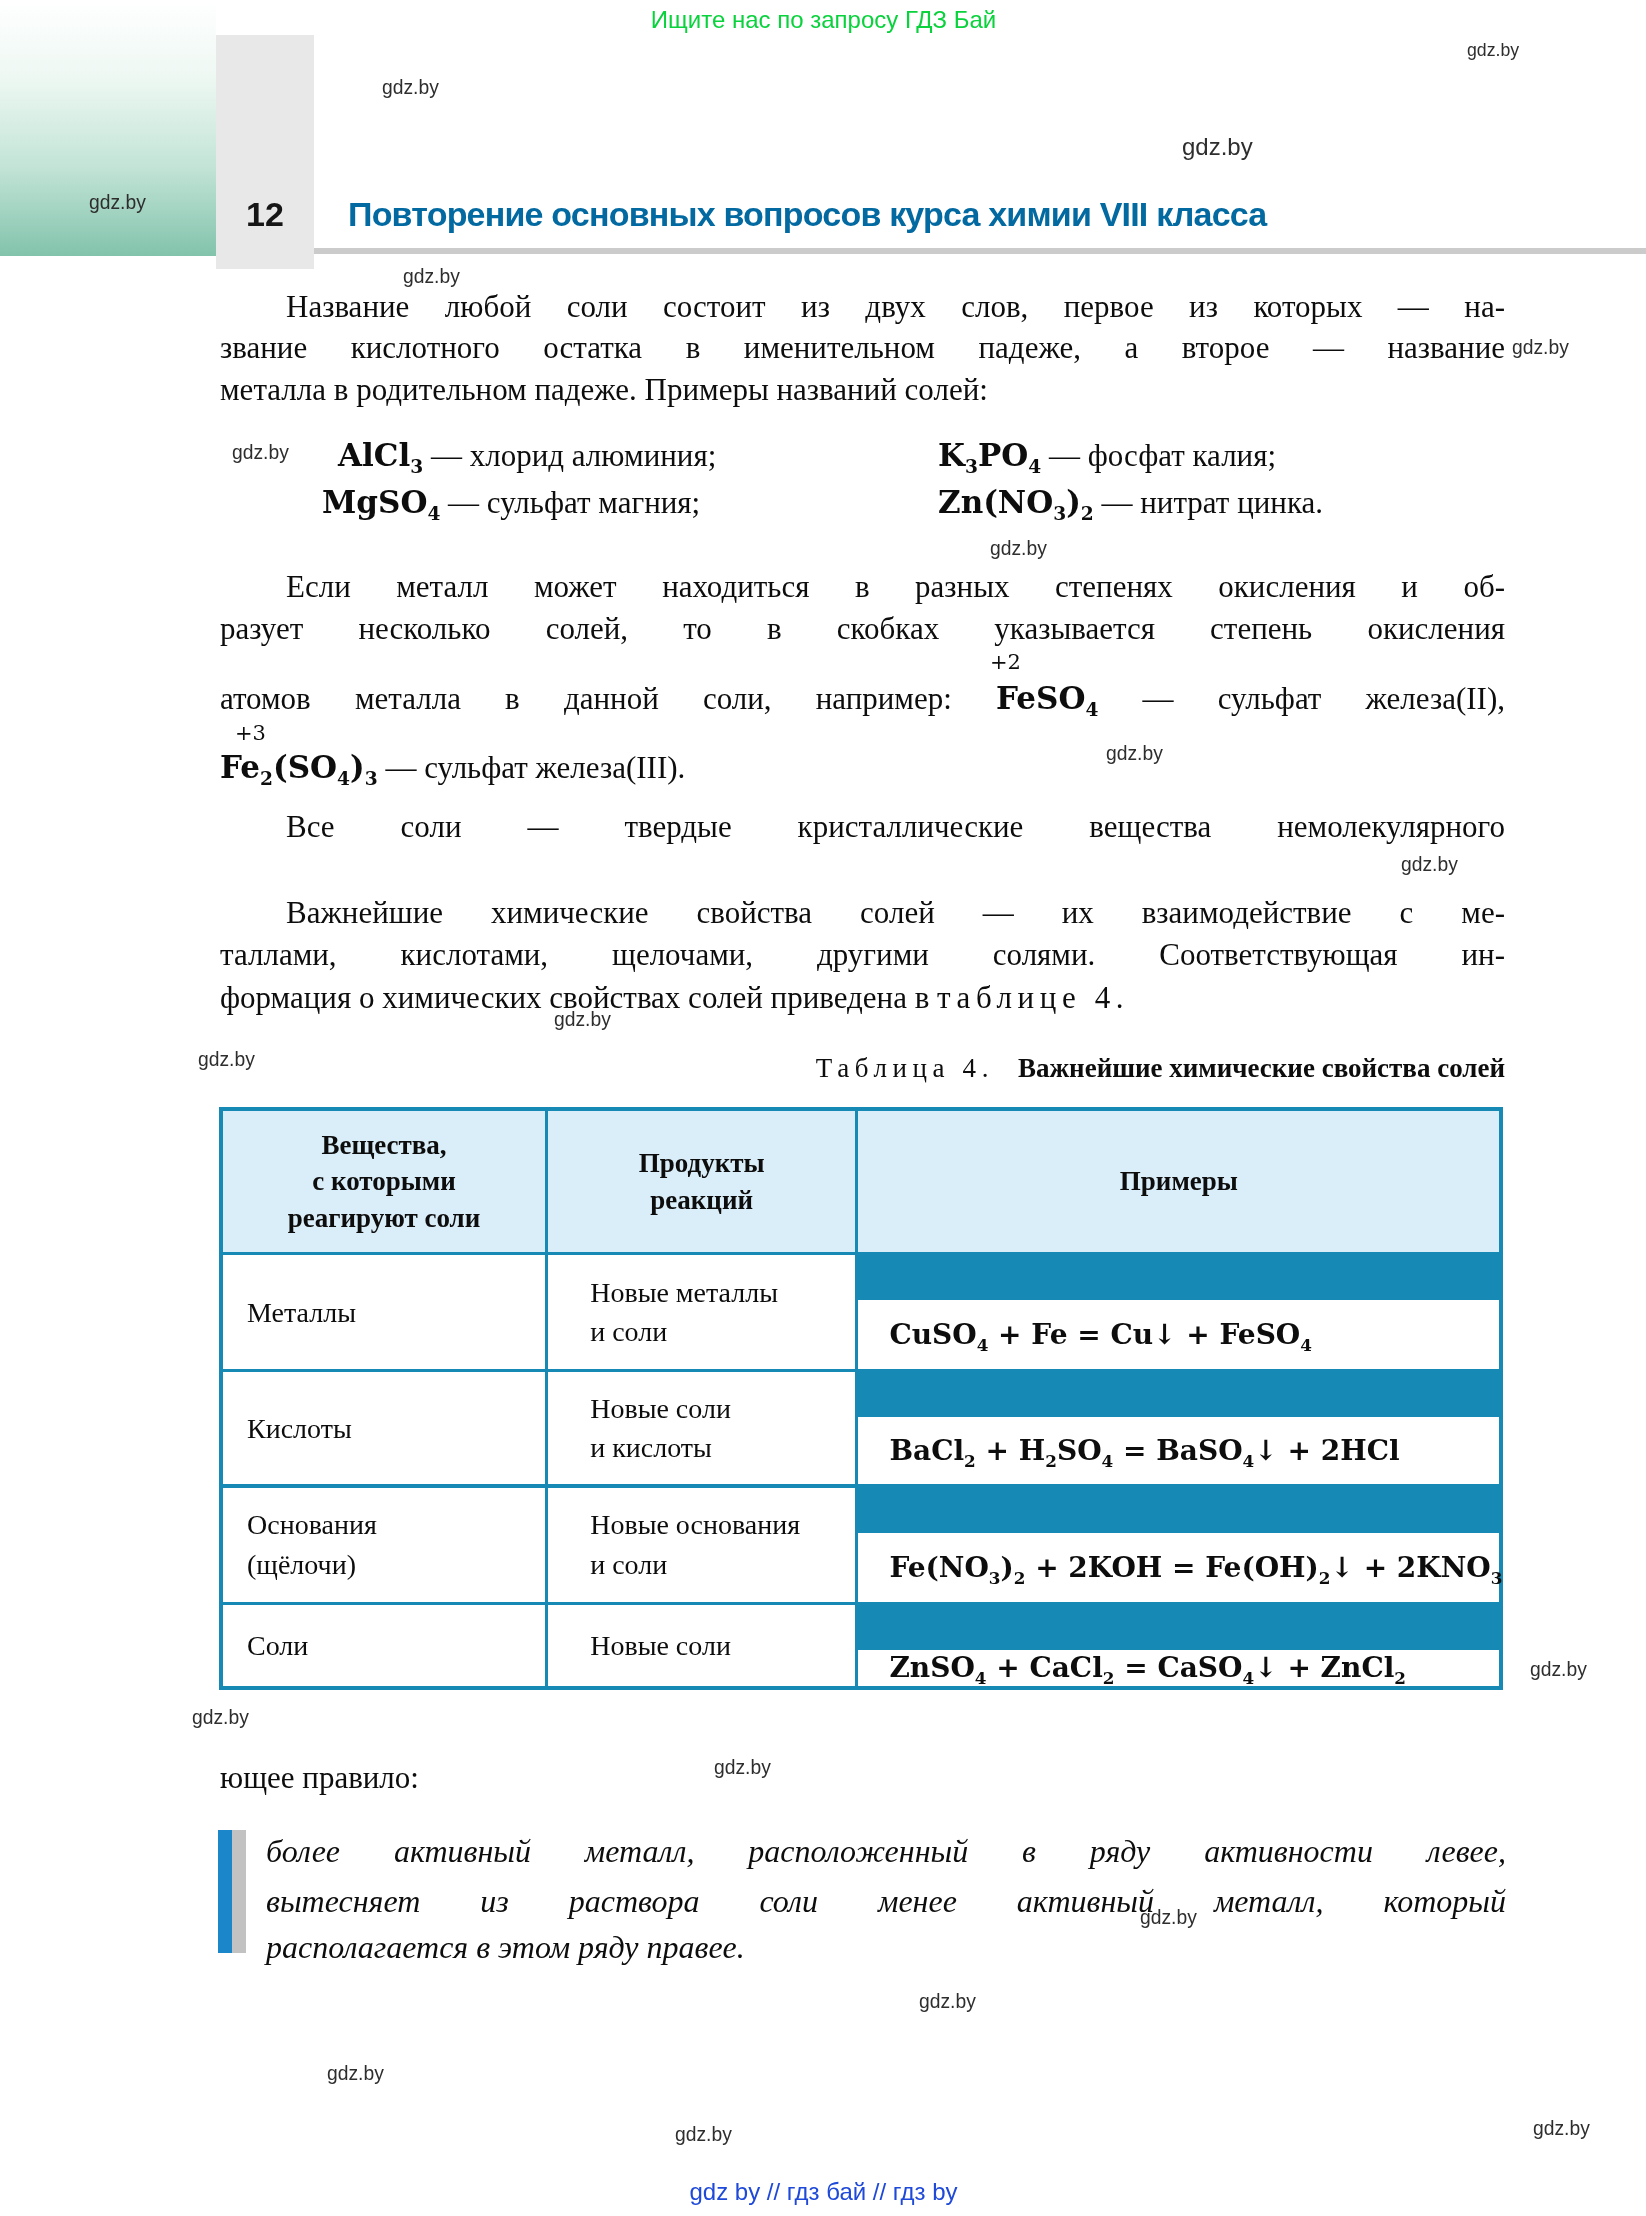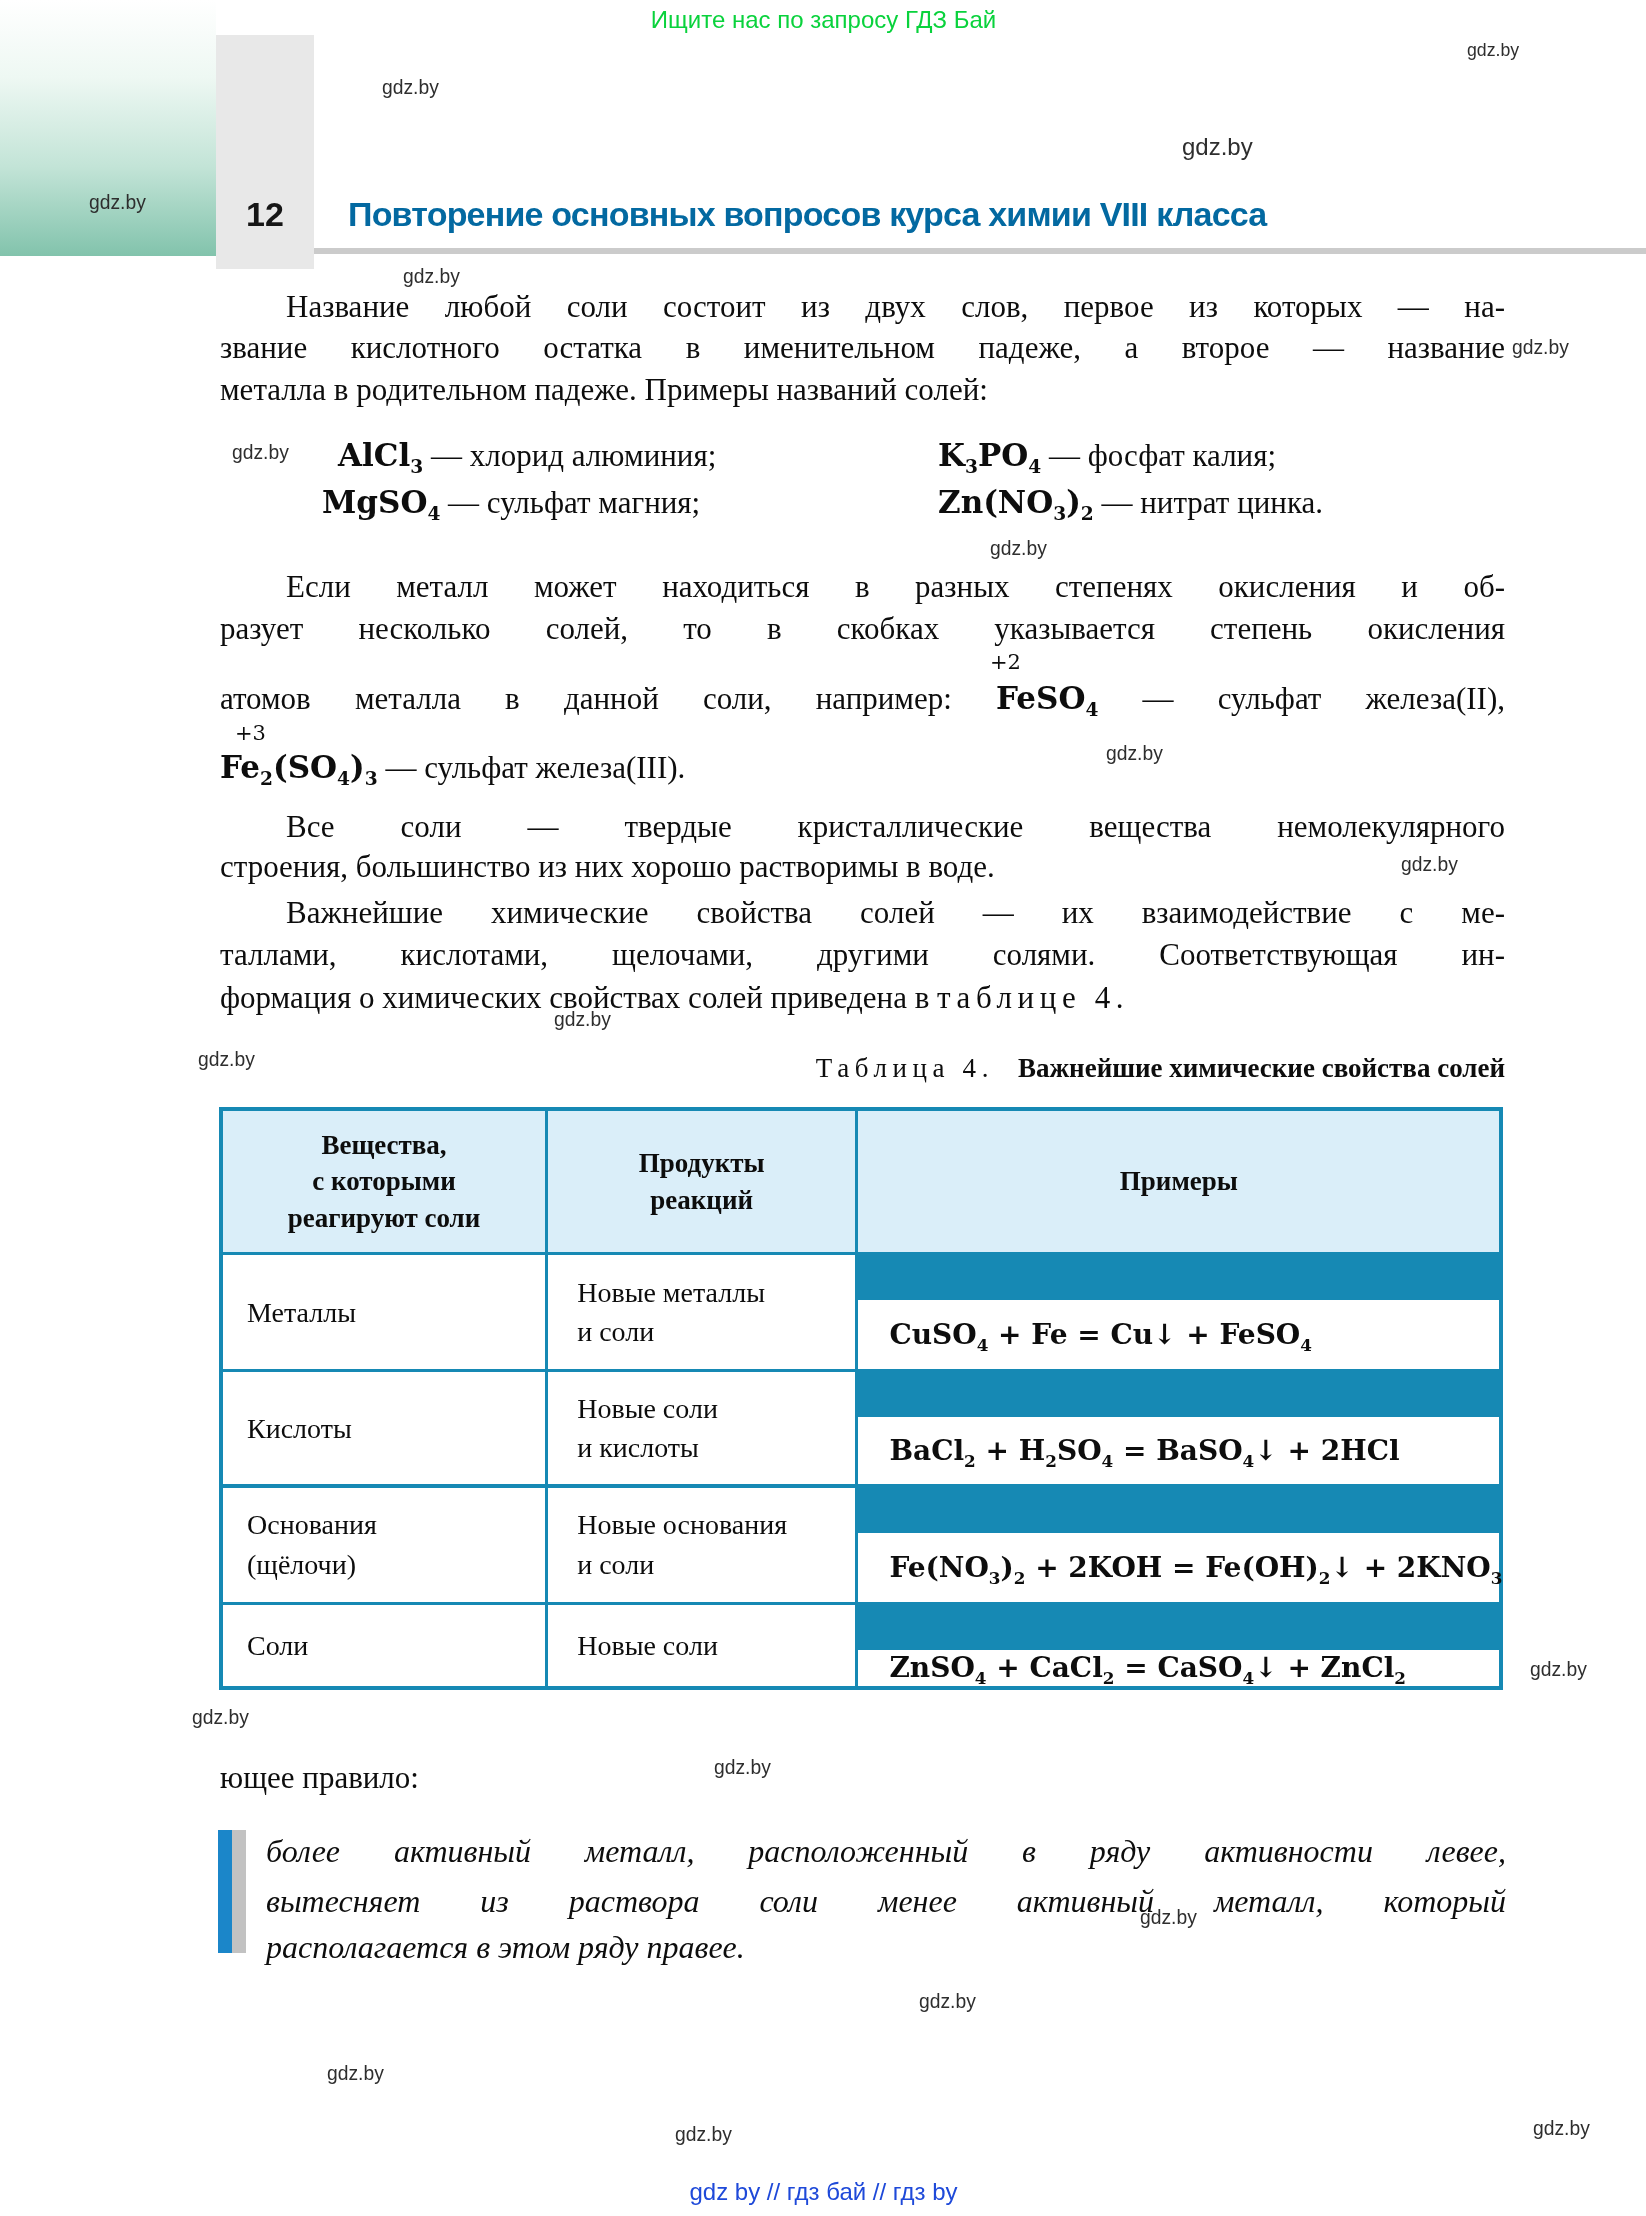--- a/index.html
+++ b/index.html
@@ -36,21 +36,21 @@
   .sparse{letter-spacing:5.6px;margin-right:24px;}
   .cap-b{font-weight:bold;}
   .tbl{position:absolute;left:219px;top:1107px;display:grid;
        grid-template-columns:322px 307px 641px;
        grid-template-rows:141px 114px 112px 114px 81px;
        gap:3.2px;background:#1689b4;border:4.8px solid #1689b4;}
   .cell{background:#ffffff;display:flex;flex-direction:column;justify-content:center;}
   .cell.hd{background:#daeef9;align-items:center;text-align:center;
            font-weight:bold;font-size:27px;line-height:1.35;}
   .cell.c1{padding-left:24px;font-size:28px;line-height:1.4;}
-  .cell.c2{padding-left:29px;font-size:28px;line-height:1.4;}
+  .cell.c2{padding-left:42px;font-size:28px;line-height:1.4;}
   .cell.c3{padding-left:31px;font-size:28px;margin-top:45px;}
   .cell .eq{font-family:"DejaVu Serif", serif;font-weight:bold;white-space:nowrap;}
   
   .bar-blue{position:absolute;left:218px;top:1830px;width:13.7px;height:123px;background:#1b86c9;}
   .bar-gray{position:absolute;left:232px;top:1830px;width:13.7px;height:123px;background:#c2c2c2;}
   .il{position:absolute;left:266px;width:1240px;font-style:italic;font-size:32px;
       text-align:justify;text-align-last:justify;}
   .il.last{text-align:left;text-align-last:left;}
   
   .links{position:absolute;left:0;top:2178px;width:100%;text-align:center;
@@ -103,21 +103,20 @@
   <span class="fx" style="left:938px;top:484px"><b class="chem">Zn(NO<sub>3</sub>)<sub>2</sub></b><span> — нитрат цинка.</span></span>
 
   <div class="bl indent" style="top:569px">Если металл может находиться в разных степенях окисления и об-</div>
   <div class="bl" style="top:611px">разует несколько солей, то в скобках указывается степень окисления</div>
   <span class="ox" style="left:990px;top:650px">+2</span>
   <div class="bl" style="top:681px"><span>атомов металла в данной соли, например:</span> <b class="chem">FeSO<sub>4</sub></b> <span>— сульфат железа(II),</span></div>
   <span class="ox" style="left:235px;top:721px">+3</span>
   <div class="bl last" style="top:750px"><b class="chem">Fe<sub>2</sub>(SO<sub>4</sub>)<sub>3</sub></b><span> — сульфат железа(III).</span></div>
 
   <div class="bl indent" style="top:809px">Все соли — твердые кристаллические вещества немолекулярного</div>
-  <div class="bl last" style="top:849px">строения, большинство из них хорошо растворимы в воде.</div>
 
   <div class="bl indent" style="top:895px">Важнейшие химические свойства солей — их взаимодействие с ме-</div>
   <div class="bl" style="top:937px">таллами, кислотами, щелочами, другими солями. Соответствующая ин-</div>
   <div class="bl last" style="top:980px"><span>формация о химических свойствах солей приведена в</span> <span class="sparse">таблице 4.</span></div>
 
   <div class="caption"><span class="sparse">Таблица 4.</span><span class="cap-b">Важнейшие химические свойства солей</span></div>
 
   <div class="tbl">
     <div class="cell hd">
       <div>Вещества,</div>

